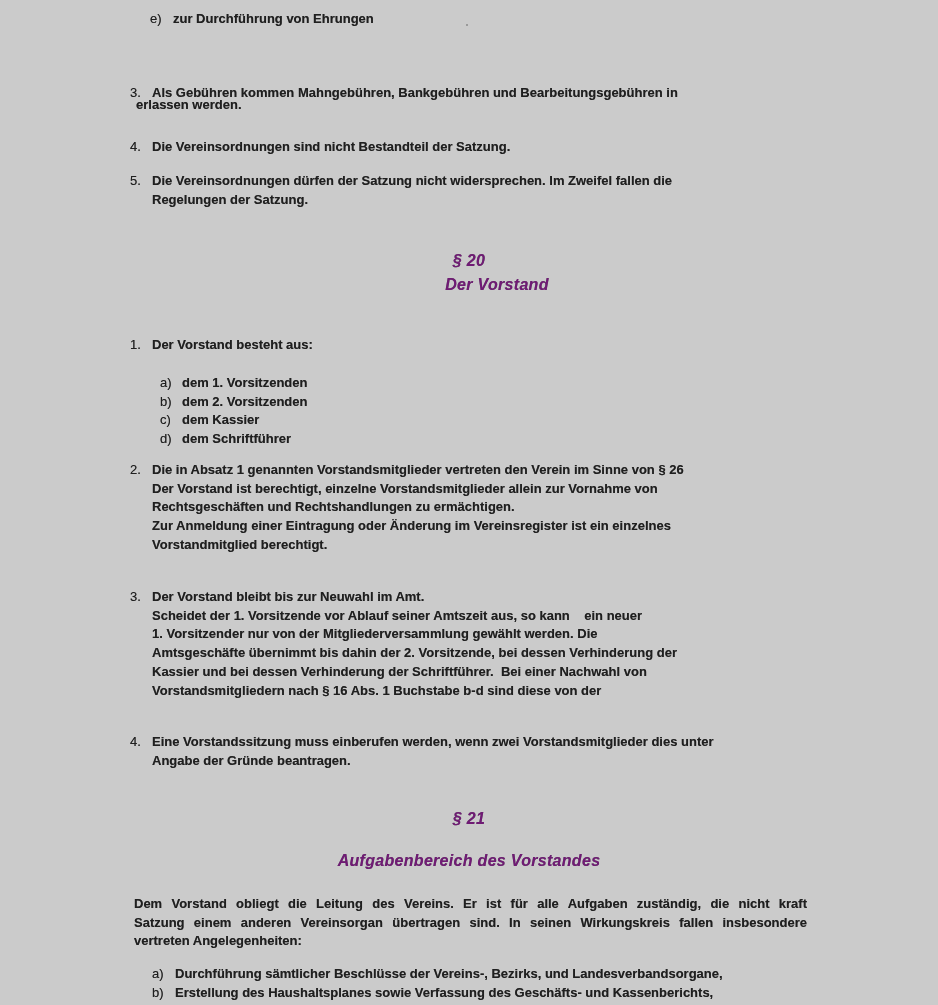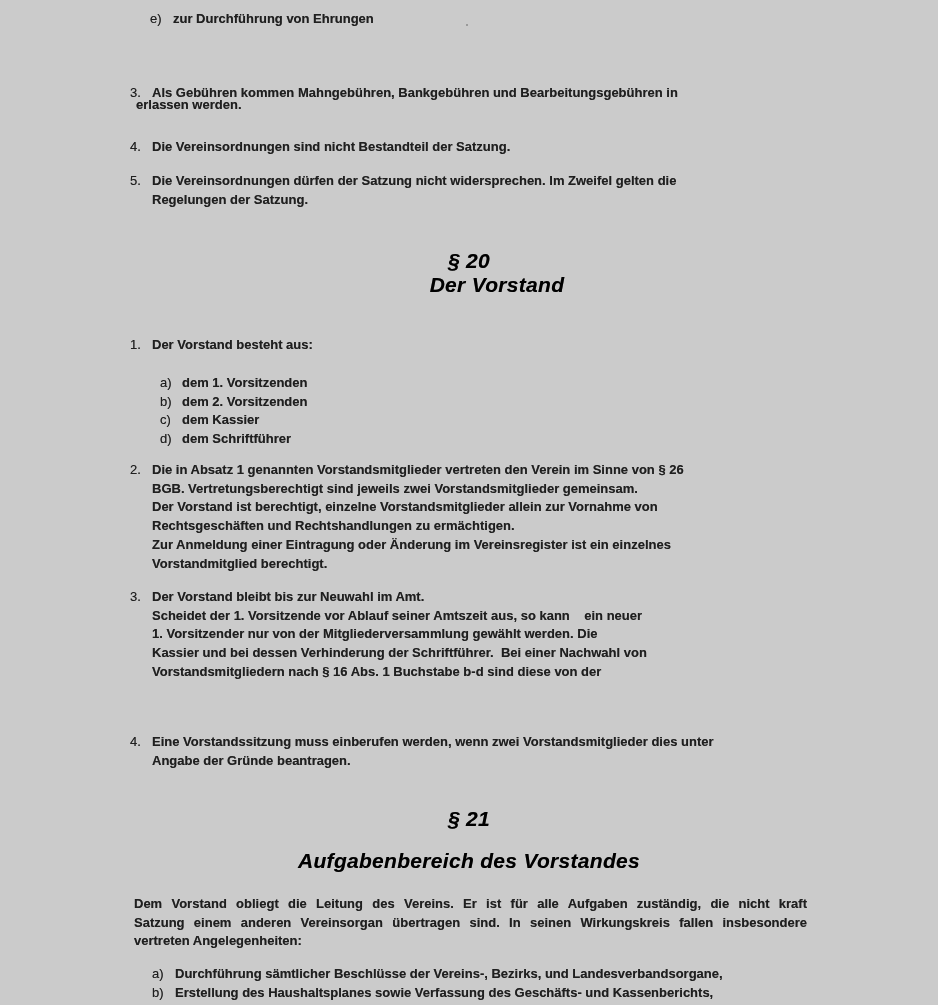--- a/index.html
+++ b/index.html
@@ -22,23 +22,23 @@
   .marker-w { flex: none; width: 23px; white-space: pre; }
   .body { flex: 1; }
   .ln { white-space: pre-wrap; font-weight: bold; }
   .heading {
     position: absolute;
     left: 0;
     width: 938px;
     text-align: center;
     font-weight: bold;
     font-style: italic;
-    font-size: 21px;
+    font-size: 16px;
     letter-spacing: 0.3px;
-    color: #000000;
+    color: #701a75;
   }
   .sublist .ln { line-height: 18px; }
   .para-justify { position: absolute; }
   .para-justify .j { text-align: justify; text-align-last: justify; }
   .dot {
     position: absolute;
     left: 466px; top: 24px;
     width: 2px; height: 2px;
     border-radius: 50%;
     background: #8a8a8a;
@@ -70,21 +70,21 @@
   <div class="li" style="top:138px; left:130px; width:790px;">
     <span class="marker">4.</span>
     <div class="body">
       <div class="ln">Die Vereinsordnungen sind nicht Bestandteil der Satzung.</div>
     </div>
   </div>
 
   <div class="li" style="top:172px; left:130px; width:790px;">
     <span class="marker">5.</span>
     <div class="body">
-      <div class="ln">Die Vereinsordnungen dürfen der Satzung nicht widersprechen. Im Zweifel gelten die</div>
+      <div class="ln">Die Vereinsordnungen dürfen der Satzung nicht widersprechen. Im Zweifel fallen die</div>
       <div class="ln">Regelungen der Satzung.</div>
     </div>
   </div>
 
   <div class="heading" style="top:252px;">§ 20</div>
   <div class="heading" style="top:276px;padding-left:28px;">Der Vorstand</div>
 
   <div class="li" style="top:336px; left:130px;">
     <span class="marker">1.</span>
     <div class="body">
@@ -116,34 +116,34 @@
       <div class="body">
           <div class="ln">dem Schriftführer</div>
         </div>
     </div>
   </div>
 
   <div class="li" style="top:461px; left:130px; width:790px;">
     <span class="marker">2.</span>
     <div class="body">
       <div class="ln">Die in Absatz 1 genannten Vorstandsmitglieder vertreten den Verein im Sinne von § 26</div>
-      <div class="ln">BGB. Vertretungsberechtigt sind jeweils zwei Vorstandsmitglieder gemeinsam.</div>
       <div class="ln">Der Vorstand ist berechtigt, einzelne Vorstandsmitglieder allein zur Vornahme von</div>
       <div class="ln">Rechtsgeschäften und Rechtshandlungen zu ermächtigen.</div>
       <div class="ln">Zur Anmeldung einer Eintragung oder Änderung im Vereinsregister ist ein einzelnes</div>
       <div class="ln">Vorstandmitglied berechtigt.</div>
     </div>
   </div>
 
   <div class="li" style="top:588px; left:130px; width:790px;">
     <span class="marker">3.</span>
     <div class="body">
       <div class="ln">Der Vorstand bleibt bis zur Neuwahl im Amt.</div>
       <div class="ln">Scheidet der 1. Vorsitzende vor Ablauf seiner Amtszeit aus, so kann    ein neuer</div>
       <div class="ln">1. Vorsitzender nur von der Mitgliederversammlung gewählt werden. Die</div>
+      <div class="ln">Amtsgeschäfte übernimmt bis dahin der 2. Vorsitzende, bei dessen Verhinderung der</div>
       <div class="ln">Kassier und bei dessen Verhinderung der Schriftführer.  Bei einer Nachwahl von</div>
       <div class="ln">Vorstandsmitgliedern nach § 16 Abs. 1 Buchstabe b-d sind diese von der</div>
     </div>
   </div>
 
   <div class="li" style="top:733px; left:130px; width:790px;">
     <span class="marker">4.</span>
     <div class="body">
       <div class="ln">Eine Vorstandssitzung muss einberufen werden, wenn zwei Vorstandsmitglieder dies unter</div>
       <div class="ln">Angabe der Gründe beantragen.</div>

